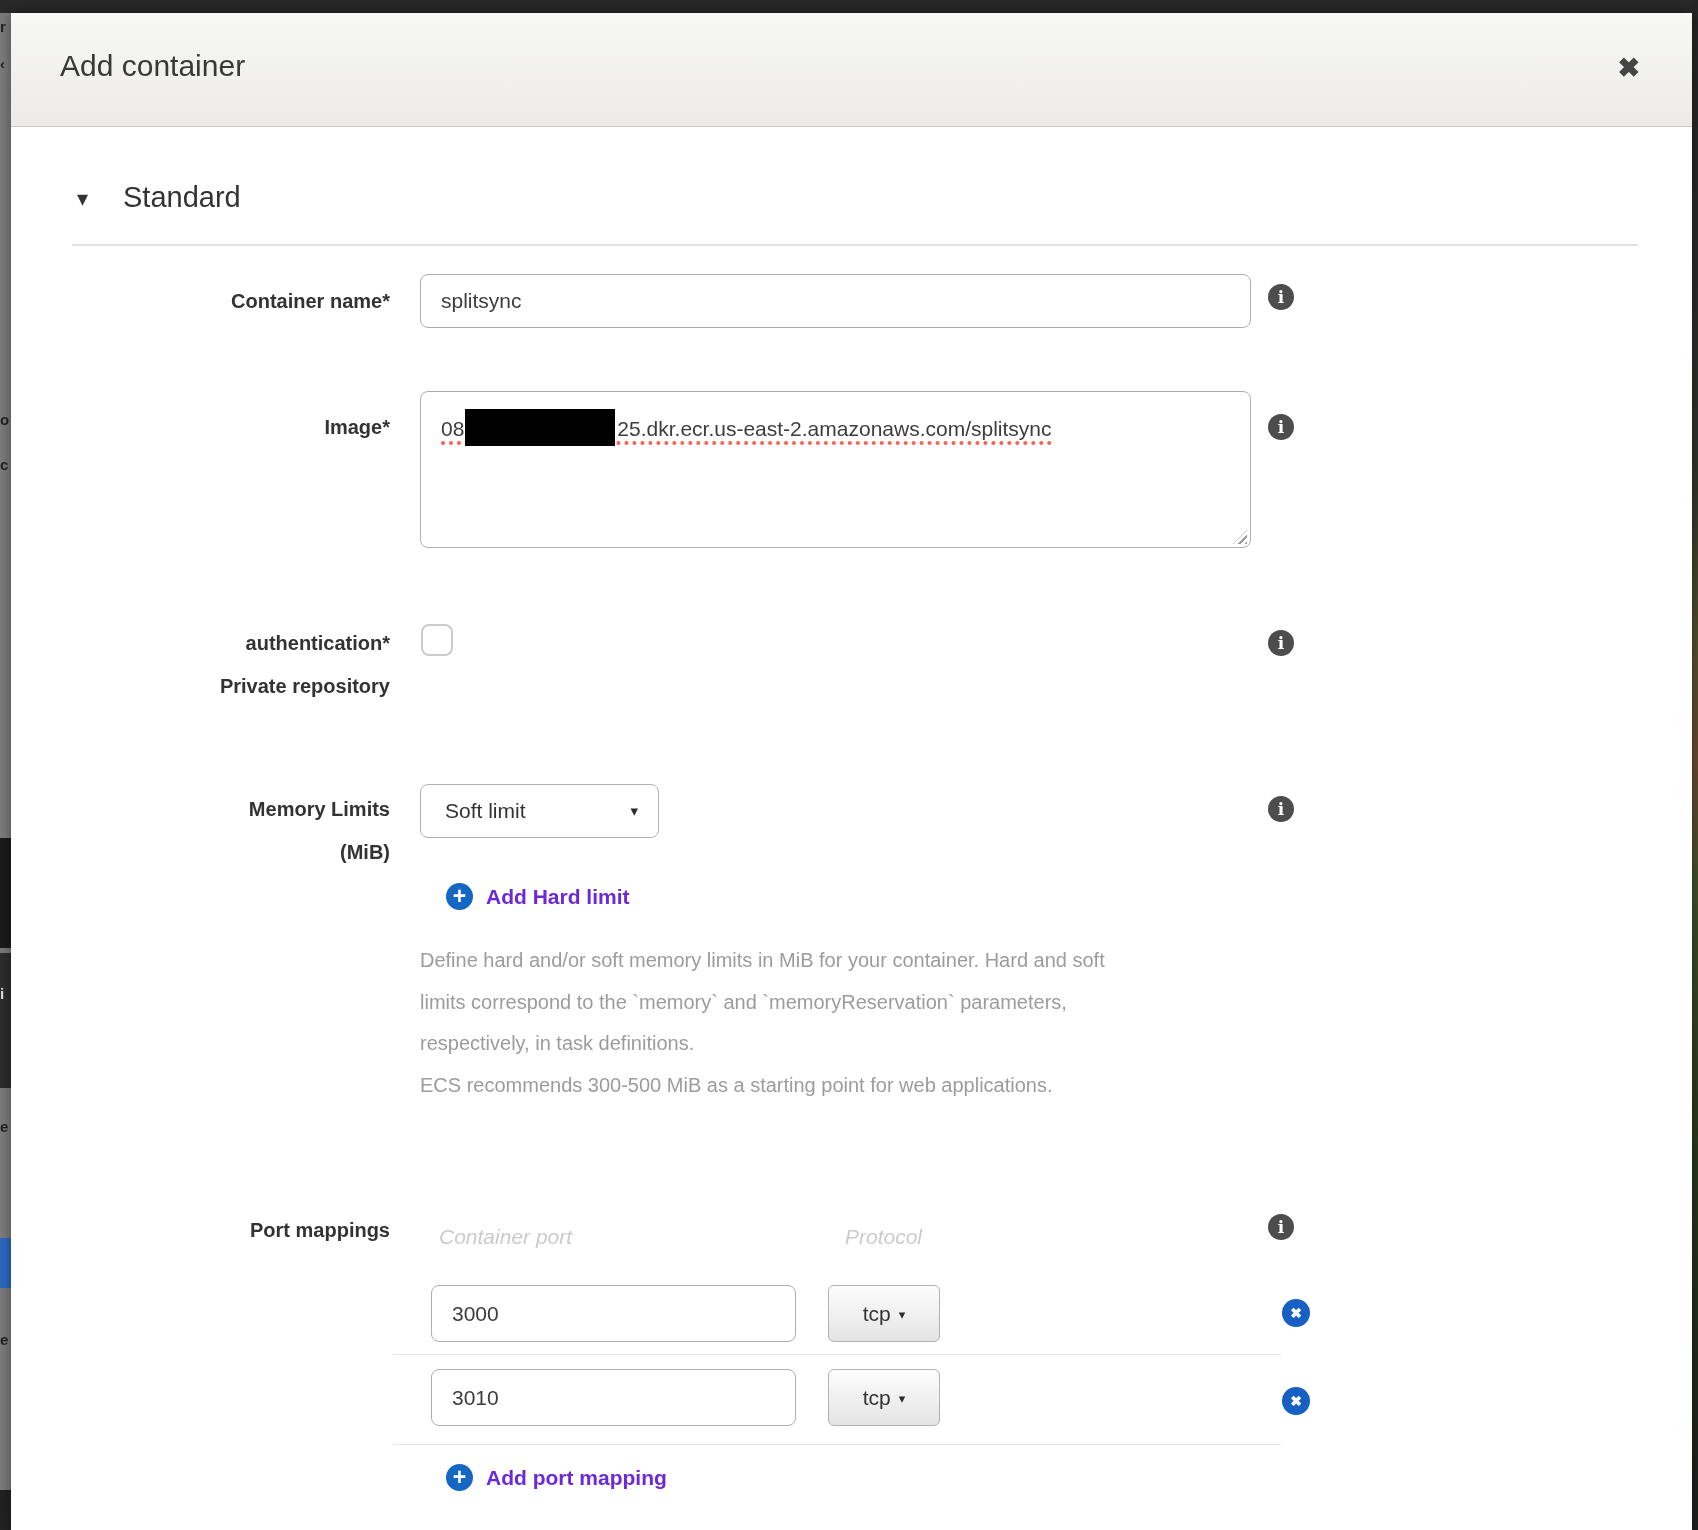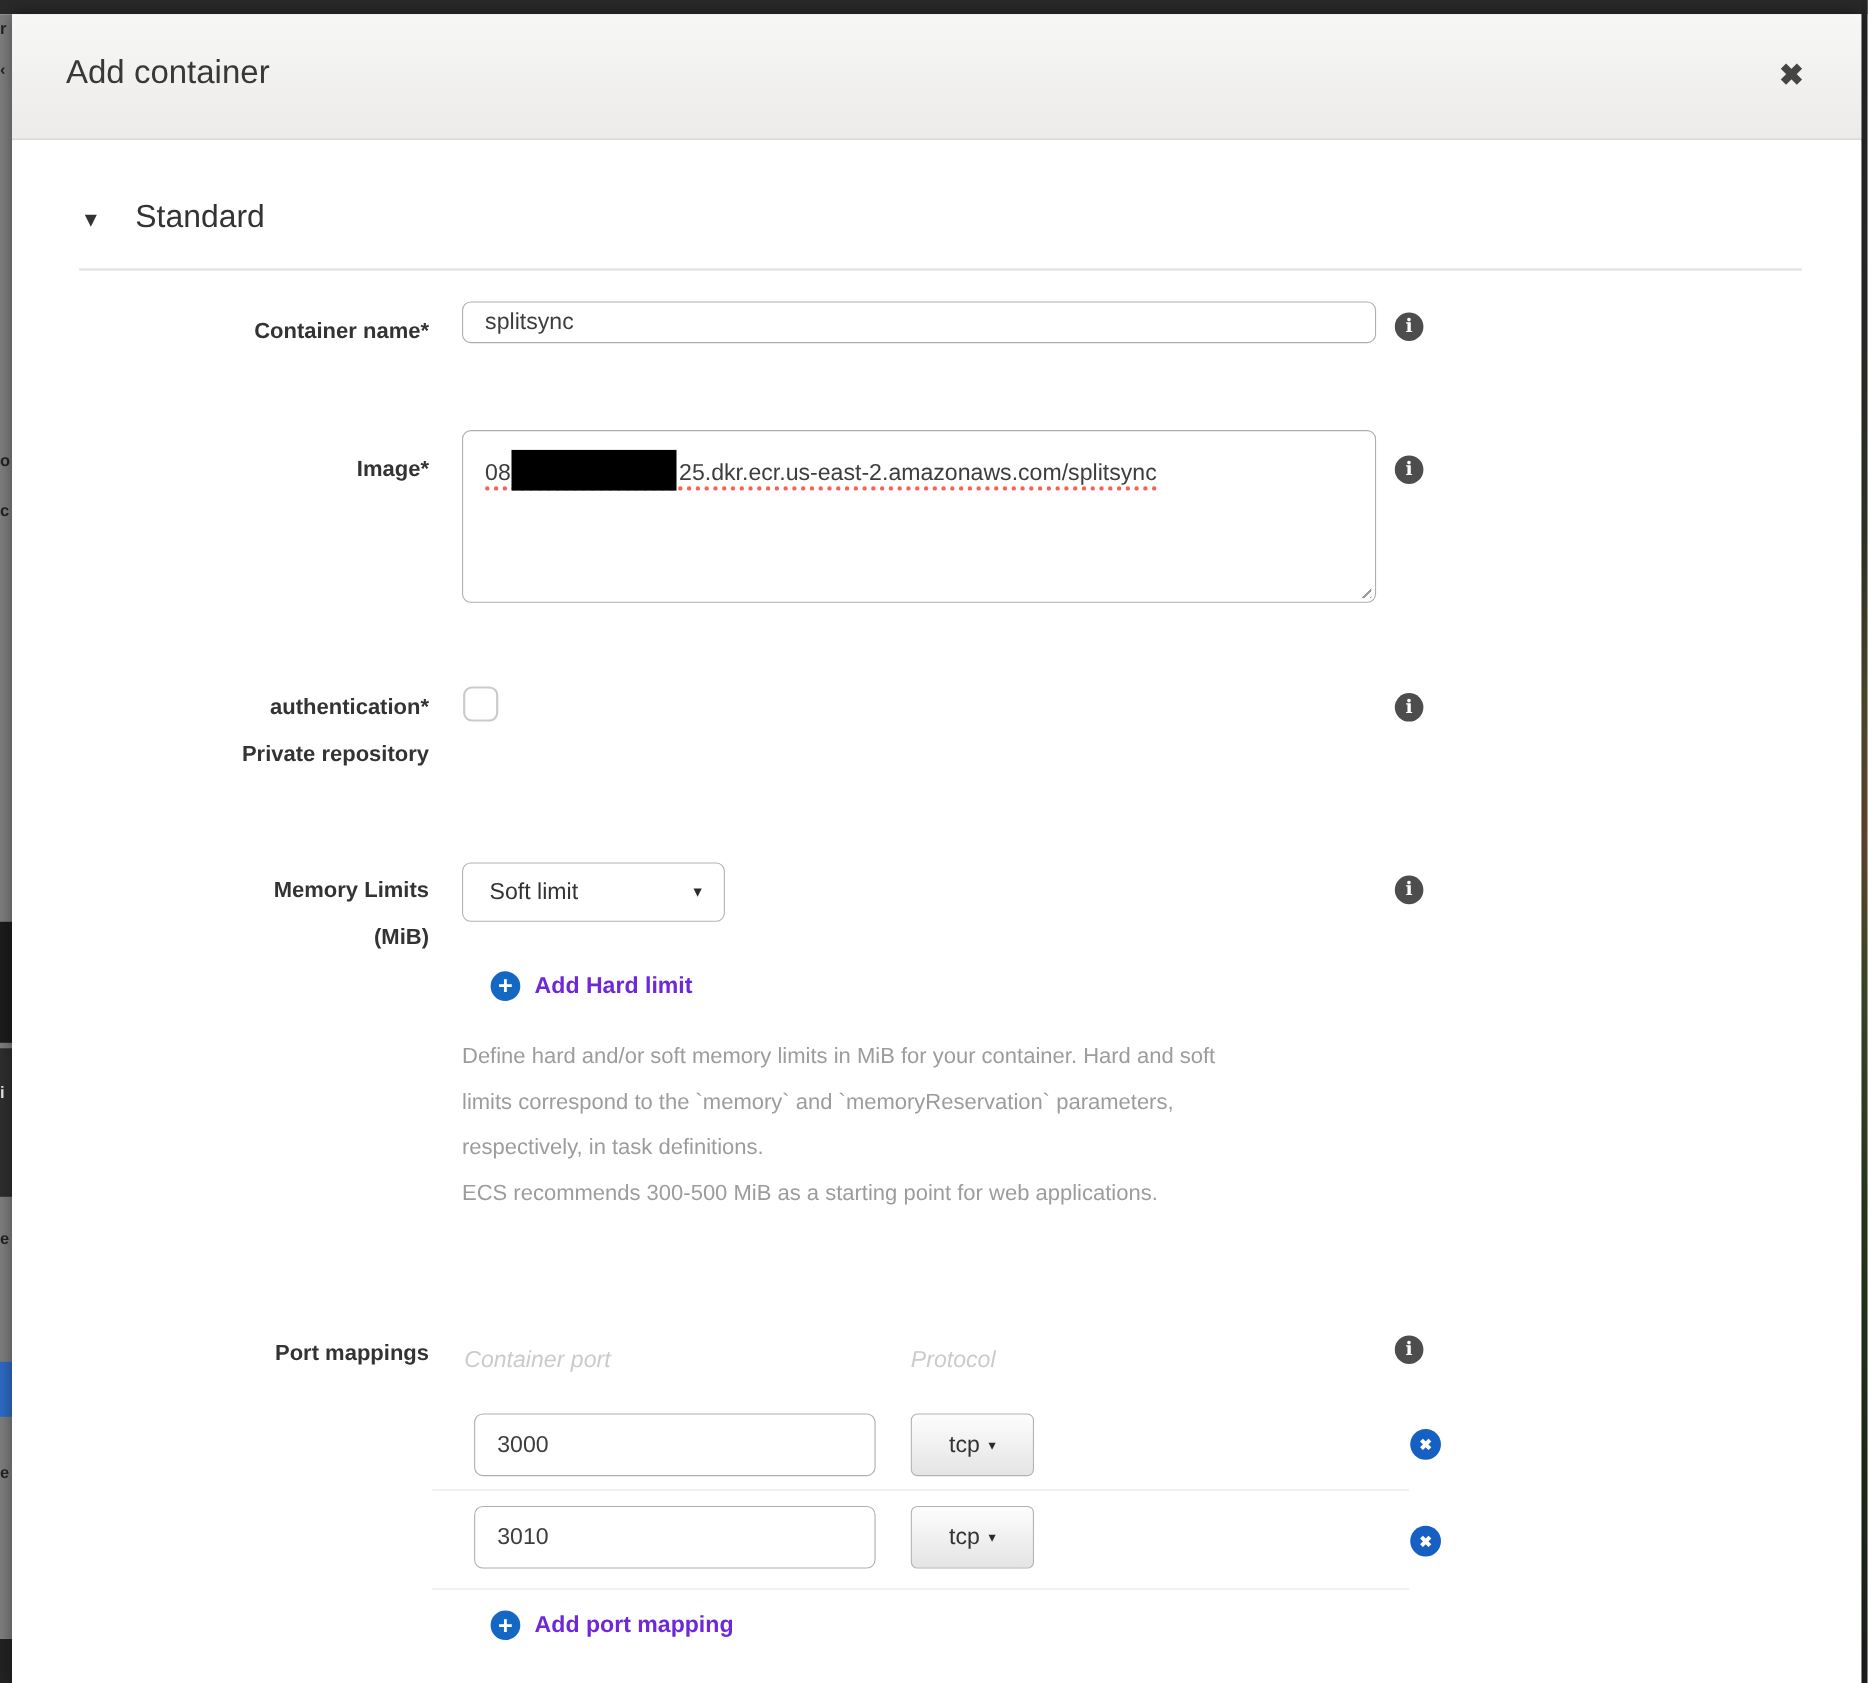--- a/index.html
+++ b/index.html
@@ -26,21 +26,21 @@
 
   .modal-body { position:absolute; left:0; top:115px; width:100%; height:1402px; background:#fff; }
 
   
   .std-caret { position:absolute; left:66px; top:58px; font-size:22px; color:#333; }
   .std-title { position:absolute; left:112px; top:53px; font-size:29px; color:#333;text-align:center; }
   .std-rule { position:absolute; left:61px; top:116px; width:1566px; height:0; border-top:2px solid #e2e2e2; }
 
   
   .row-label { position:absolute; left:0; width:379px; text-align:right; font-weight:bold; font-size:20px; color:#333; line-height:43px; }
-  .text-input { position:absolute; height:38px; border:1px solid #aeaeae; border-radius:8px; background:#fff;
+  .text-input { position:absolute; height:54px; border:1px solid #aeaeae; border-radius:8px; background:#fff;
     font-family:"Liberation Sans", sans-serif; font-size:21px; color:#3d3d3d; padding:0 20px; outline:none; }
   .info-icon { position:absolute; left:1257px; width:26px; height:26px; border-radius:50%; background:#4d4d4d;
     color:#fff; text-align:center; line-height:26px; font-size:17px; font-weight:bold; font-family:"DejaVu Serif", serif; cursor:pointer; }
 
   
   .image-box { position:absolute; left:409px; top:263px; width:831px; height:157px; border:1px solid #aeaeae;
     border-radius:8px; background:#fff; padding:17px 20px; font-size:21px; color:#3d3d3d; cursor:text; }
   .misspelled { border-bottom:4px dotted #ff5f52; padding-bottom:1px; white-space:nowrap; }
   .redaction { display:inline-block; width:150px; height:37px; background:#000; vertical-align:-10px; margin:0 2px 0 1px; }
   .resize-handle { position:absolute; right:3px; bottom:3px; width:14px; height:14px;
@@ -59,21 +59,21 @@
   .mem-input::placeholder { color:#a8a8a8; font-style:italic; opacity:1; }
 
   .add-link { position:absolute; display:flex; align-items:center; cursor:pointer; }
   .plus-circle { width:27px; height:27px; border-radius:50%; background:#1467c3; color:#fff; font-size:23px;
     font-weight:bold; text-align:center; line-height:26px; margin-right:13px; }
   .add-link-label { font-size:21px; font-weight:bold; color:#6d28d9; }
 
   .help-text { position:absolute; left:409px; top:812px; font-size:20px; line-height:41.5px; color:#9c9c9c; white-space:nowrap; }
 
   
-  .col-head { position:absolute; font-size:21px; font-style:italic; color:#cbcbcb; }
+  .col-head { position:absolute; font-size:21px; font-style:italic; color:#cbcbcb;margin-left:17px; }
   .port-input { left:420px; width:365px; height:57px; }
   .proto-btn { position:absolute; left:817px; width:112px; height:57px; border:1px solid #b2b2b2; border-radius:6px;
     background:linear-gradient(#fdfdfd, #e4e4e4); font-size:21px; color:#333; text-align:center; line-height:55px; cursor:pointer; }
   .proto-caret { font-size:13px; color:#2b2b2b; margin-left:8px; vertical-align:2px; }
   .remove-btn { position:absolute; left:1271px; width:28px; height:28px; border-radius:50%; background:#1660c4;
     color:#fff; font-size:14px; font-weight:bold; text-align:center; line-height:28px; cursor:pointer; }
   .port-divider { position:absolute; left:382px; width:888px; height:0; border-top:1px solid #e6e6e6; }
 </style>
 </head>
 <body>

